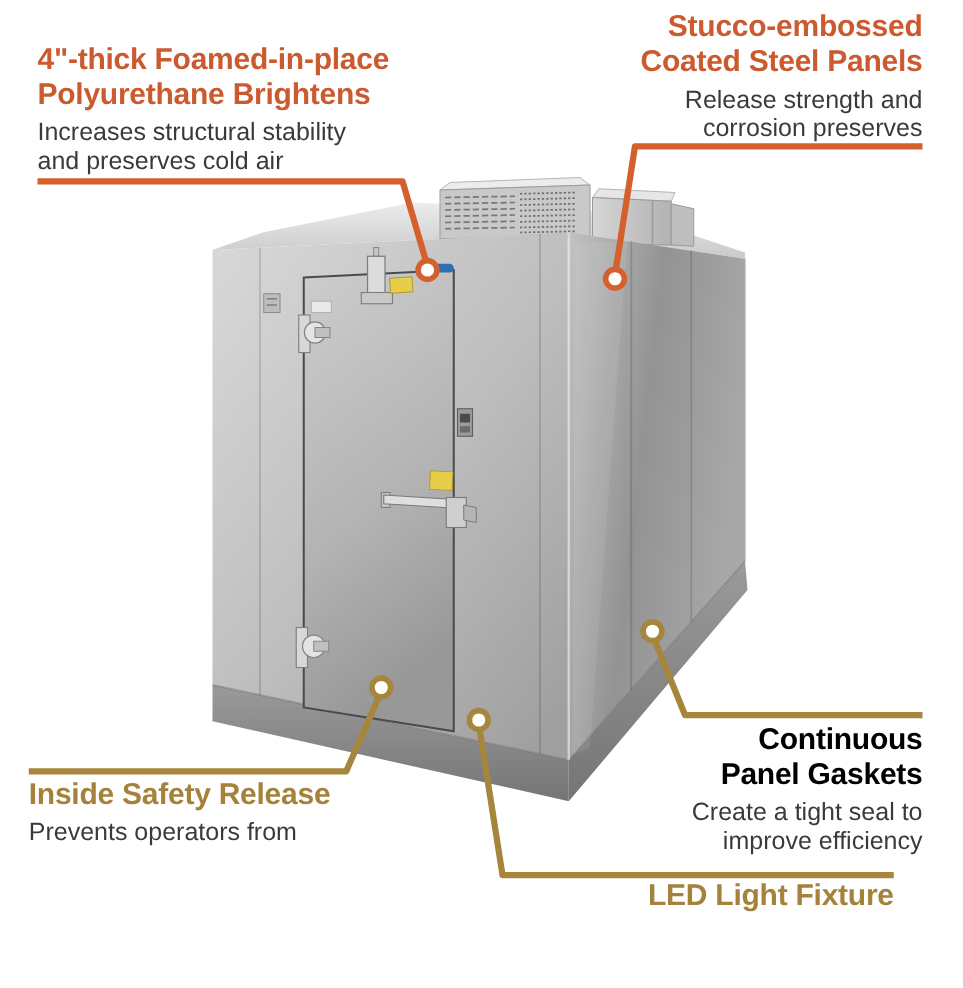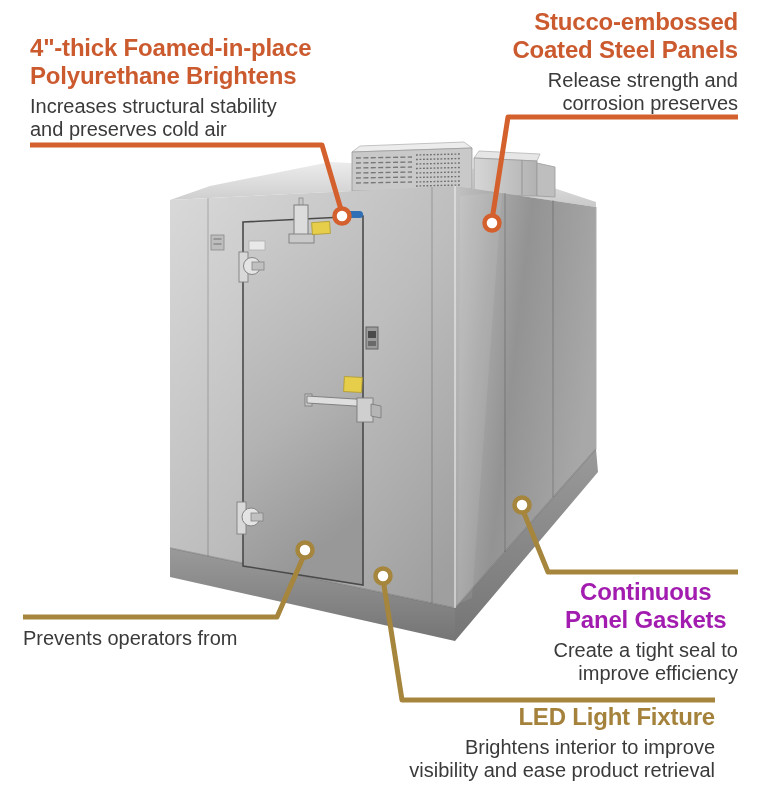--- a/index.html
+++ b/index.html
@@ -7,21 +7,21 @@
     position:relative;width:770px;height:790px;overflow:hidden;background:#ffffff;
     font-family:"Liberation Sans","DejaVu Sans",sans-serif;
   }
   #art{position:absolute;left:0;top:0;}
   .callout{position:absolute;z-index:2;}
   .callout .ln{display:block;white-space:nowrap;}
   .hd{font-weight:bold;font-size:24px;line-height:28px;letter-spacing:-0.2px;}
   .bd{font-size:20px;line-height:23px;color:#3a3a3a;margin-top:5px;}
   .orange{color:#cb5a2e;}
   .gold{color:#a5823b;}
-  .brown{color:#a21caf;text-align:center;}
+  .brown{color:#000000;}
   .al-left{text-align:left;}
   .al-right{text-align:right;}
   #co-insulation{left:30px;top:34px;}
   #co-stucco{right:32px;top:8px;margin-left:12px;}
   #co-safety{left:23px;top:622px;}
   #co-gaskets{right:32px;top:578px;}
   #co-led{right:55px;top:703px;}
   .co-line{stroke-width:5;fill:none;stroke-linejoin:round;}
   .line-orange{stroke:#d4612d;}
   .line-gold{stroke:#a6853c;}
@@ -185,39 +185,38 @@
       <span class="ln">Stucco-embossed</span>
       <span class="ln">Coated Steel Panels</span>
     </div>
     <div class="bd">
       <span class="ln">Release strength and</span>
       <span class="ln">corrosion preserves</span>
     </div>
   </div>
 
   <div class="callout al-left" id="co-safety">
+    <div class="hd gold">
+      <span class="ln">Inside Safety Release</span>
+    </div>
     <div class="bd">
       <span class="ln">Prevents operators from</span>
     </div>
   </div>
 
   <div class="callout al-right" id="co-gaskets">
     <div class="hd brown">
       <span class="ln">Continuous</span>
       <span class="ln">Panel Gaskets</span>
     </div>
     <div class="bd">
       <span class="ln">Create a tight seal to</span>
       <span class="ln">improve efficiency</span>
     </div>
   </div>
 
   <div class="callout al-right" id="co-led">
     <div class="hd gold">
       <span class="ln">LED Light Fixture</span>
     </div>
-    <div class="bd">
-      <span class="ln">Brightens interior to improve</span>
-      <span class="ln">visibility and ease product retrieval</span>
-    </div>
   </div>
 
 </div>
 
 </body></html>

